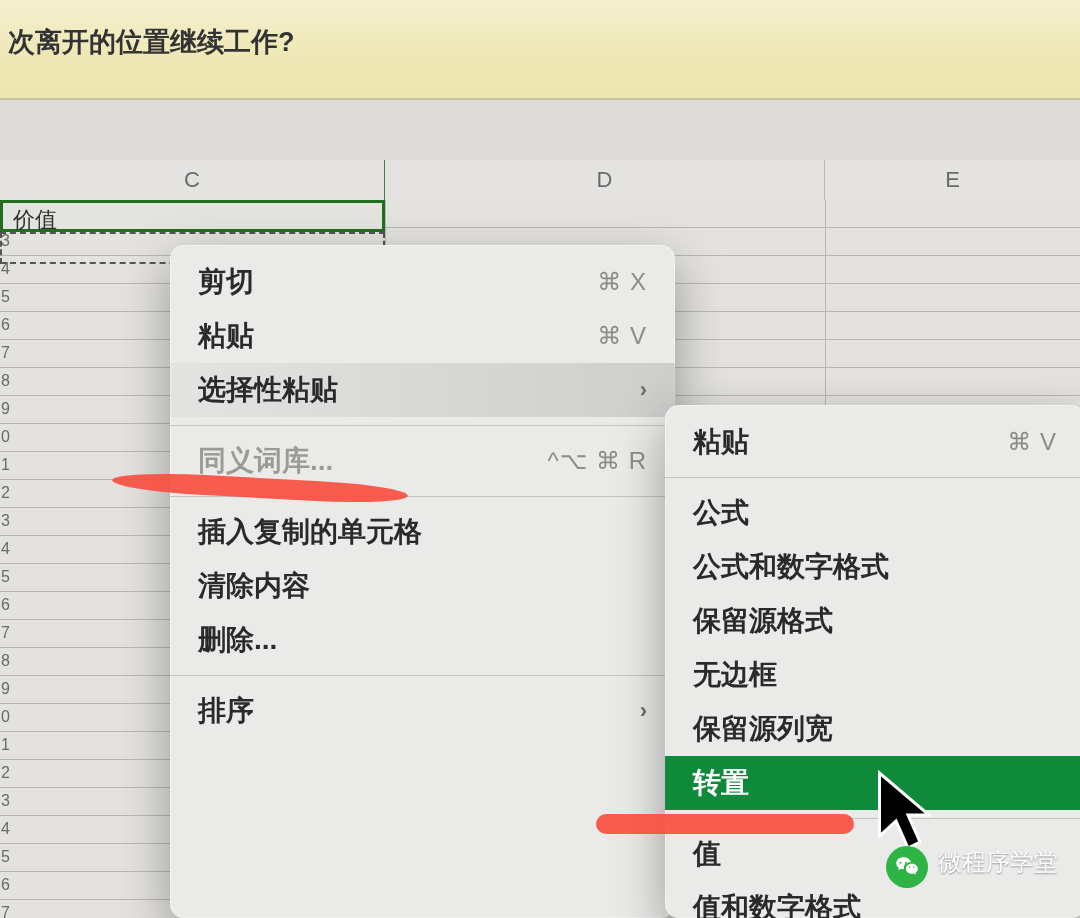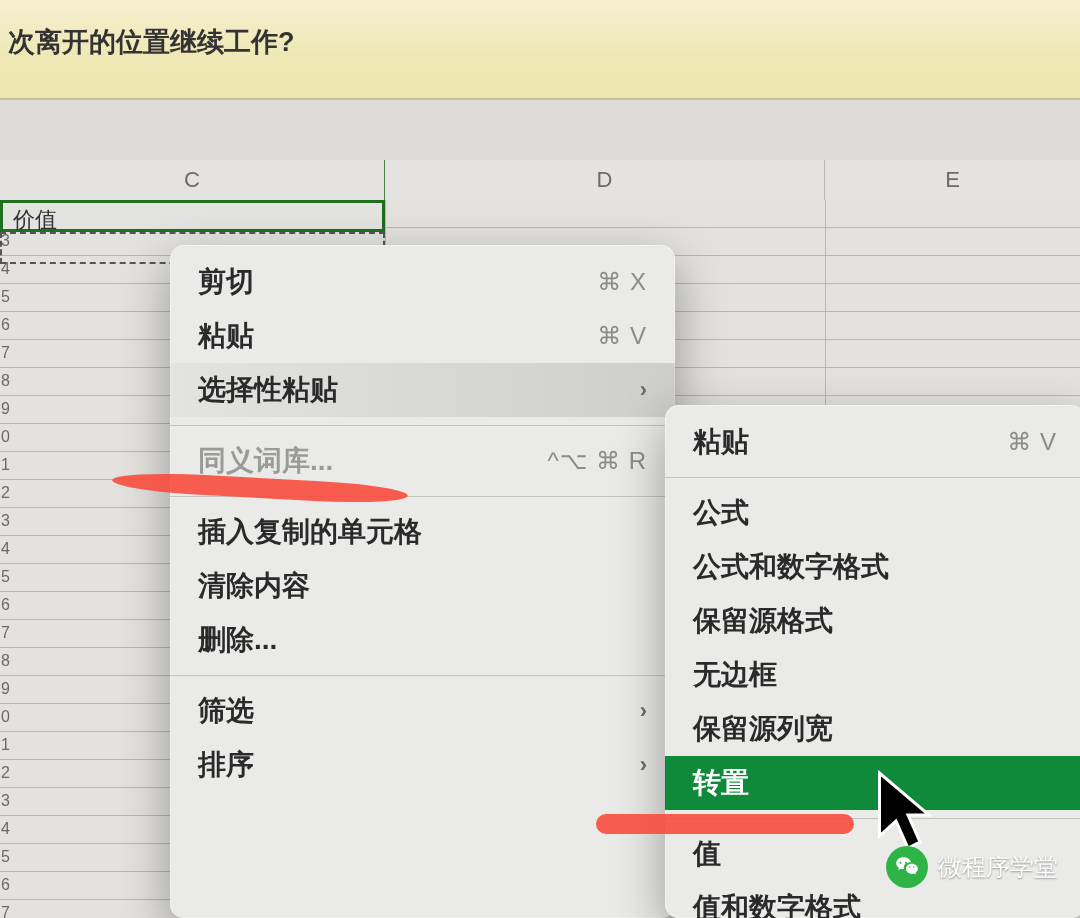--- a/index.html
+++ b/index.html
@@ -179,21 +179,21 @@
   .cursor {
     position: absolute;
     top: 770px; left: 870px;
     z-index: 60;
   }
   .cursor svg { width: 70px; height: 90px; }
   .watermark {
     position: absolute;
     right: 22px; bottom: 30px;
     display: flex;
-    align-items: center;
+    align-items: flex-start;
     gap: 10px;
     z-index: 70;
     color: #fff;
     font-size: 24px;
     font-weight: 500;
     text-shadow: 0 1px 2px rgba(0,0,0,0.4);
   }
   .wm-icon {
     width: 42px; height: 42px;
     border-radius: 50%;
@@ -330,24 +330,20 @@
     <span>插入复制的单元格</span>
   </div>
   <div class="menu-item">
     <span>清除内容</span>
   </div>
   <div class="menu-item">
     <span>删除...</span>
   </div>
   <div class="sep"></div>
   <div class="menu-item">
-    <span>筛选</span>
-    <span class="sub-arrow">›</span>
-  </div>
-  <div class="menu-item">
     <span>排序</span>
     <span class="sub-arrow">›</span>
   </div>
 </div>
 
 <div class="ctx-menu menu2">
   <div class="menu-item">
     <span>粘贴</span>
     <span class="shortcut">⌘ V</span>
   </div>

